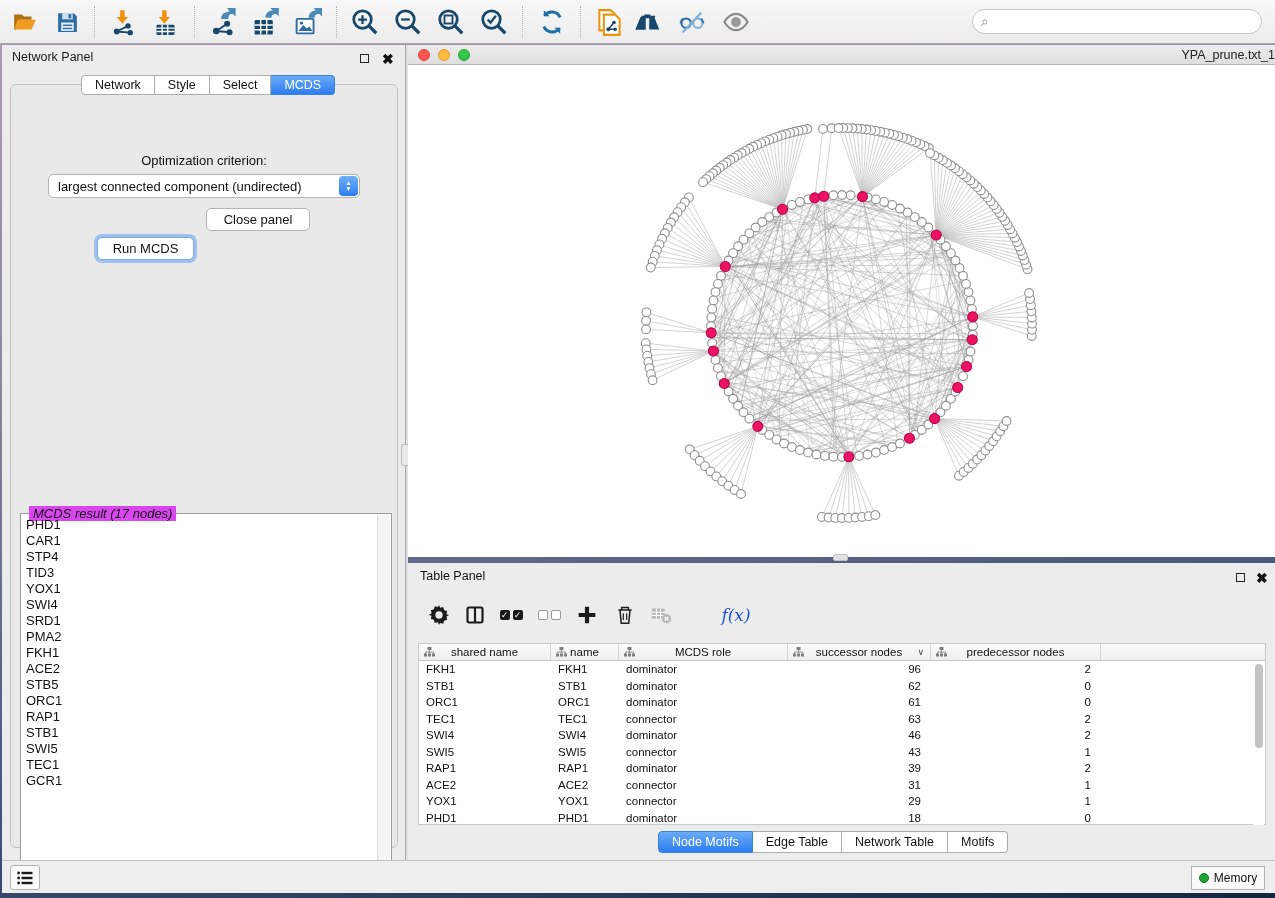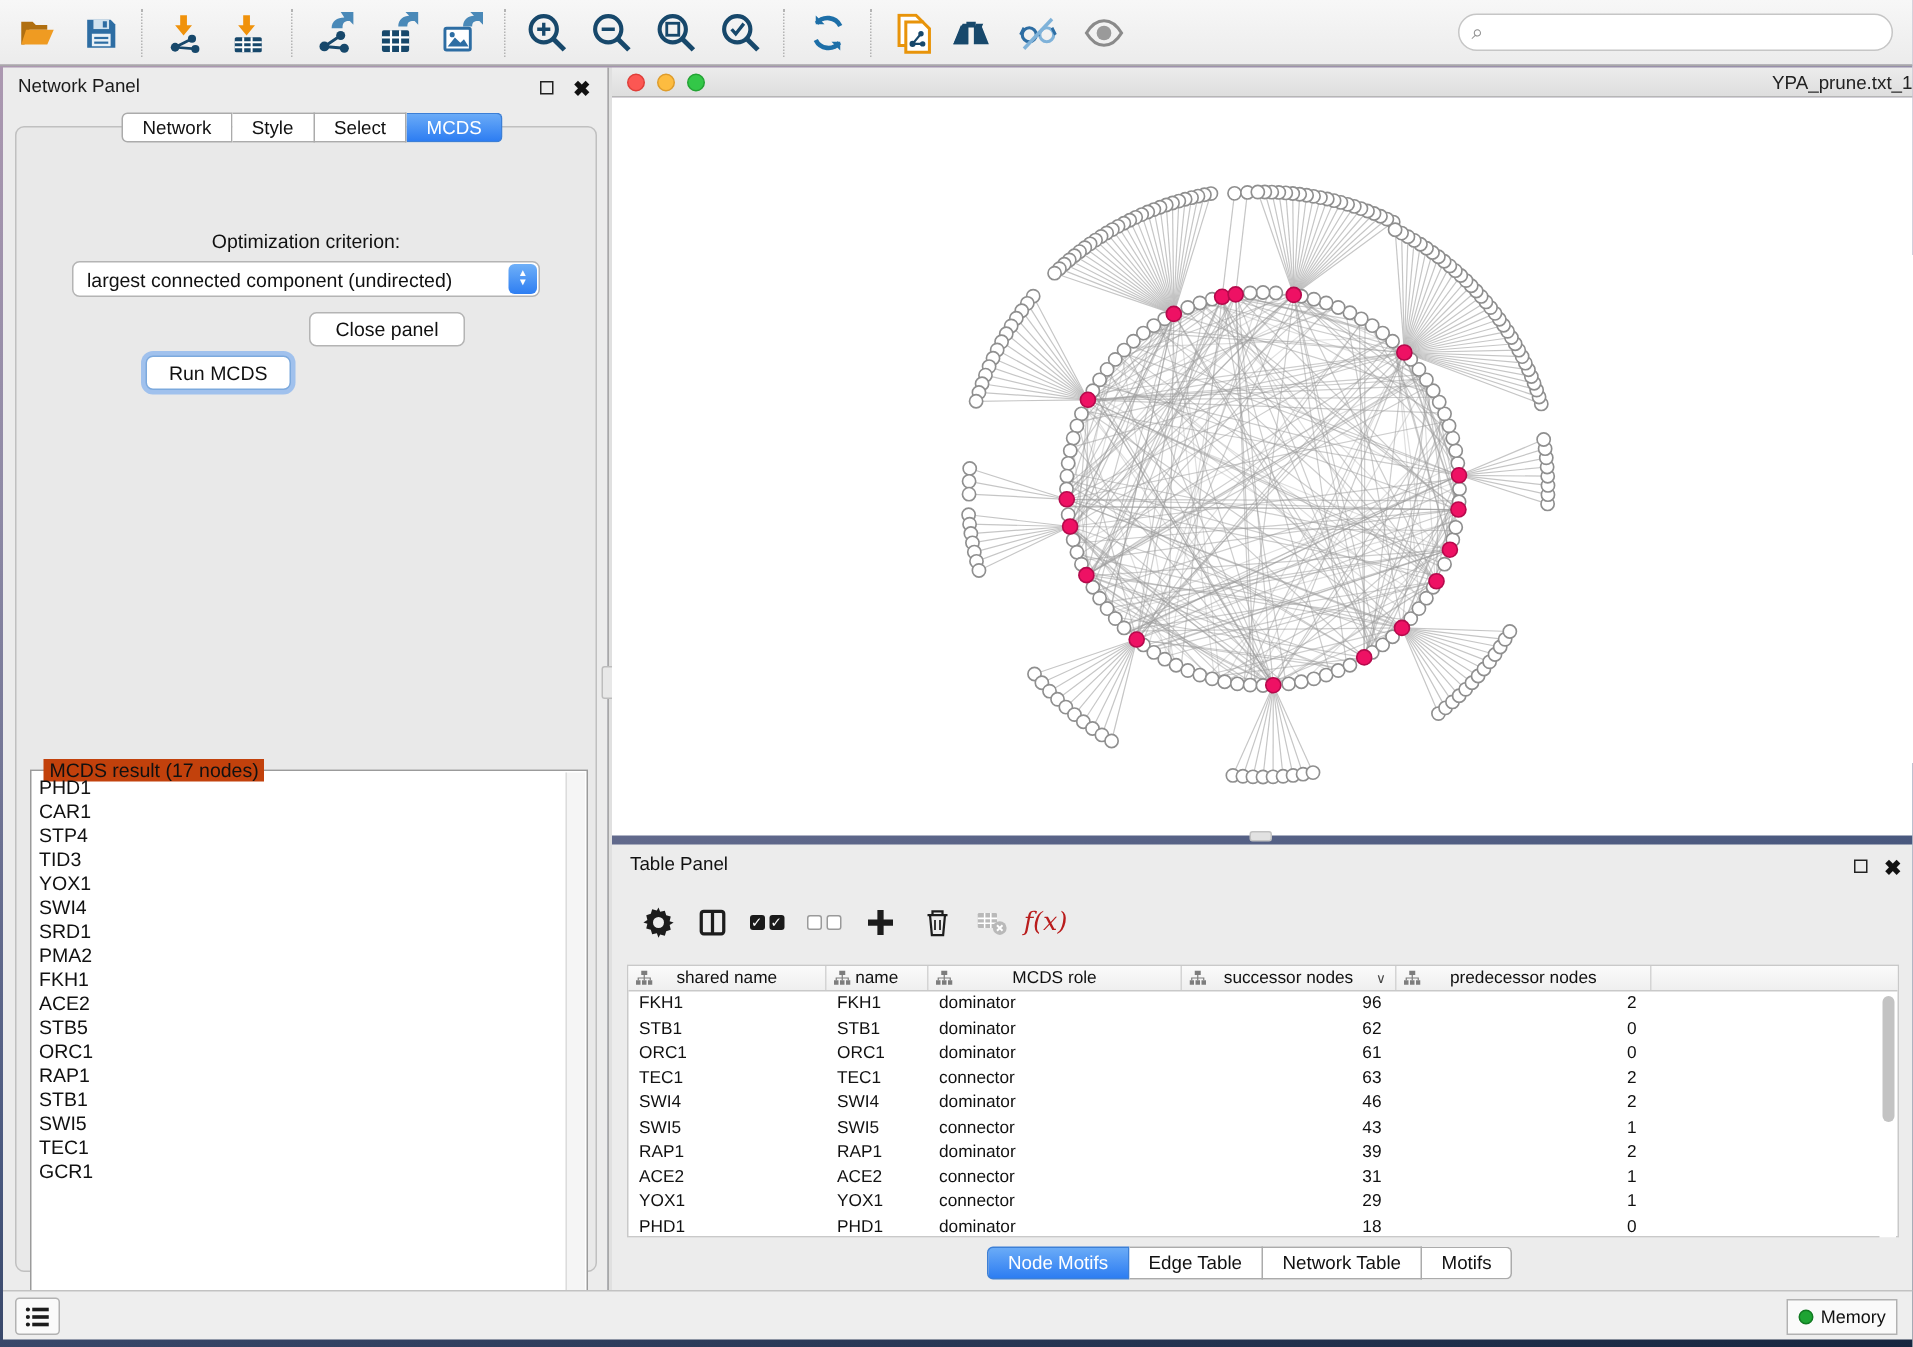--- a/index.html
+++ b/index.html
@@ -47,22 +47,22 @@
     display:flex; flex-direction:column; align-items:center; justify-content:center;
     font-size:6.5px; line-height:6px; }
   .pushbtn { position:absolute; height:23px; background:#fff; border:1px solid #b4b4b4;
     border-radius:5px; display:flex; align-items:center; justify-content:center;
     font-size:13px; color:#111; }
   #run-btn { left:86px; top:123px; width:97px;
     box-shadow:0 0 0 3px rgba(100,160,240,.55); border-color:#7ca9dd;margin-top:29px; }
   #close-btn { left:195px; top:123px; width:104px; }
   #mcds-group { left:9px; top:428px; width:372px; height:372px; background:#fff;
     border:1px solid #9b9b9b; }
-  #mcds-legend { position:absolute; left:8px; top:-8px; background:#c2410c;
-    padding:0 4px; font-size:13px; }
+  #mcds-legend { position:absolute; left:8px; top:-8px; background:#d946ef;
+    padding:0 4px; font-size:13px;font-style:italic; }
   #mcds-list { position:absolute; left:1px; top:3px; width:356px; height:364px;
     overflow:hidden; font-size:13px; }
   #mcds-list .li { height:16px; line-height:16px; padding-left:4px; }
   #mcds-scroll { position:absolute; right:1px; top:1px; width:13px; height:368px;
     background:#f5f5f5; border-left:1px solid #dcdcdc; }
 
   
   #v-split { left:405px; top:45px; width:3px; height:815px; background:#e0e0e0;
     border-left:1px solid #a8a8a8; }
   #v-grip { left:401px; top:444px; width:9px; height:22px; background:#e8e8e8;
@@ -79,21 +79,21 @@
 
   
   #table-panel { left:408px; top:563px; width:867px; height:297px; background:#ececec; }
   #tp-title { left:12px; top:6px; font-size:12.5px; }
   .ttb { position:absolute; top:37px; width:30px; height:30px; display:flex;
     align-items:center; justify-content:center; }
   .chkpair { display:flex; gap:3px; }
   .chk { width:10px; height:10px; border-radius:2px; background:#1a1a1a; color:#fff;
     font-size:9px; line-height:10px; text-align:center; }
   .unchk { width:10px; height:10px; border-radius:2px; border:1.5px solid #9a9a9a; background:#fff; }
-  .fx { font-family:"DejaVu Serif", serif; font-style:italic; font-size:17px; color:#b91c1c; }
+  .fx { font-family:"DejaVu Serif", serif; font-style:italic; font-size:17px; color:#1d4ed8;margin-left:39px; }
   #grid { left:10px; top:80px; width:848px; height:182px; background:#fff;
     border:1px solid #c9c9c9; }
   #grid-head { display:flex; height:17px; background:linear-gradient(#fbfbfb,#efefef);
     border-bottom:1px solid #c9c9c9; }
   .hcell { position:relative; display:flex; align-items:center; justify-content:center;
     font-size:11.5px; color:#111; border-right:1px solid #d4d4d4; }
   .hcell .hier { position:absolute; left:5px; top:3px; }
   .hcell .sort { position:absolute; right:6px; font-size:9px; color:#444; }
   .trow { display:flex; height:16.5px; font-size:11.5px; }
   .tcell { padding-left:7px; display:flex; align-items:center; overflow:hidden; }

